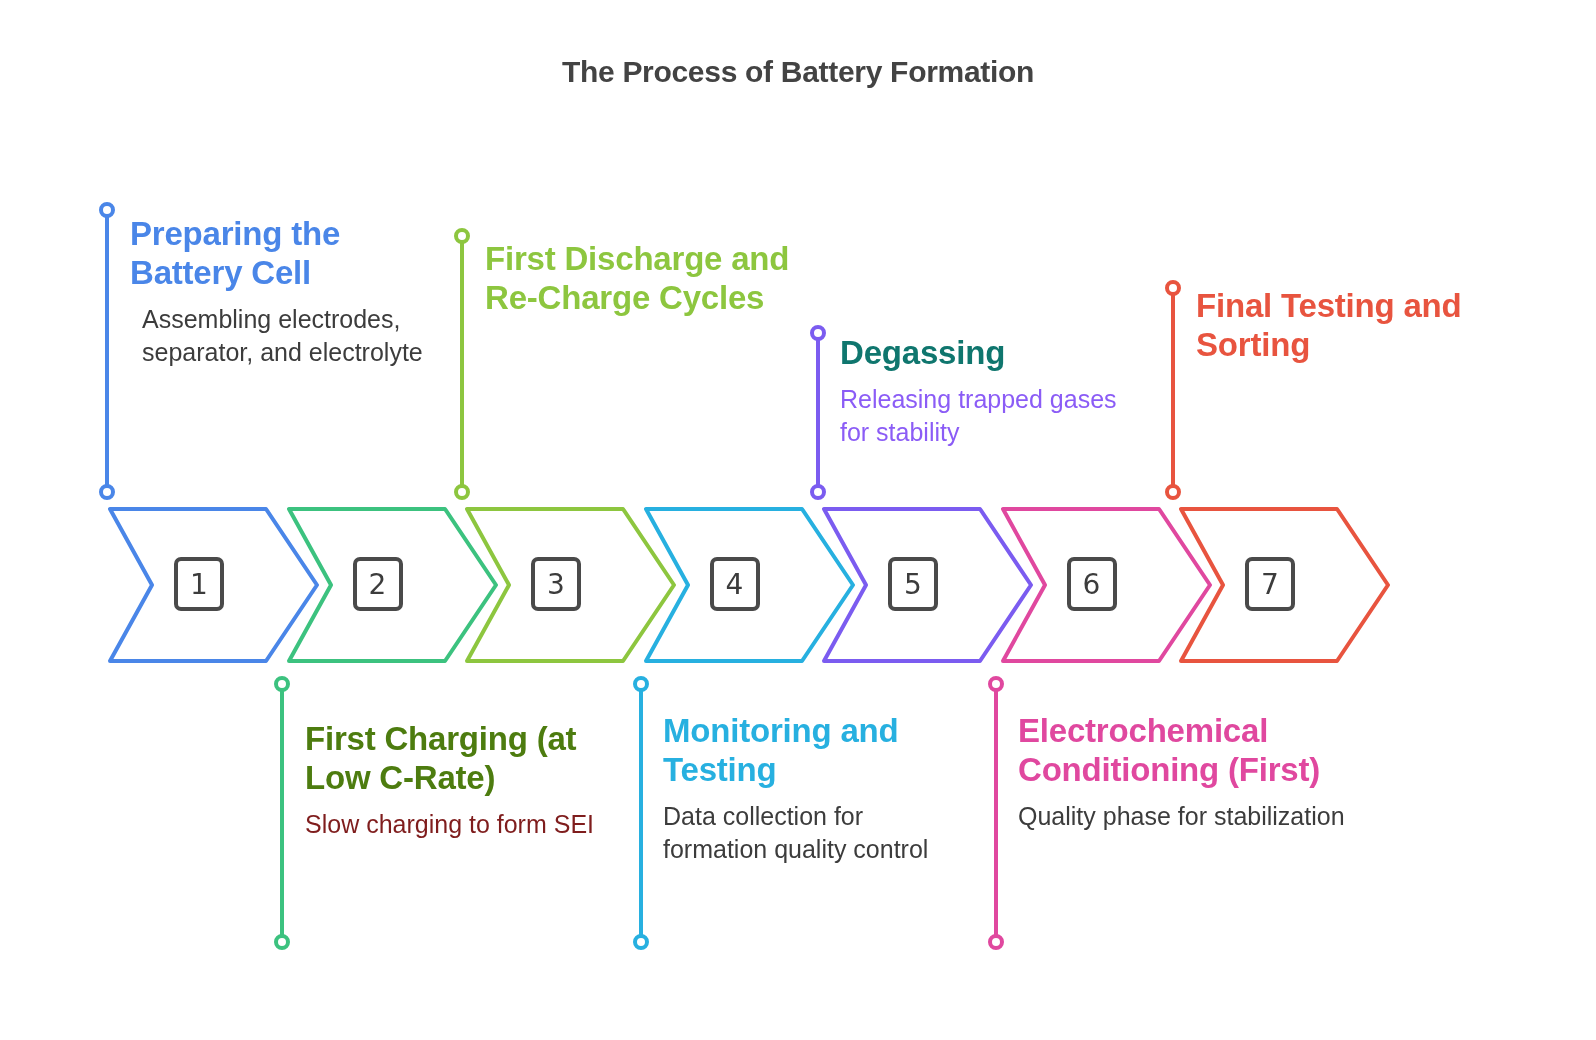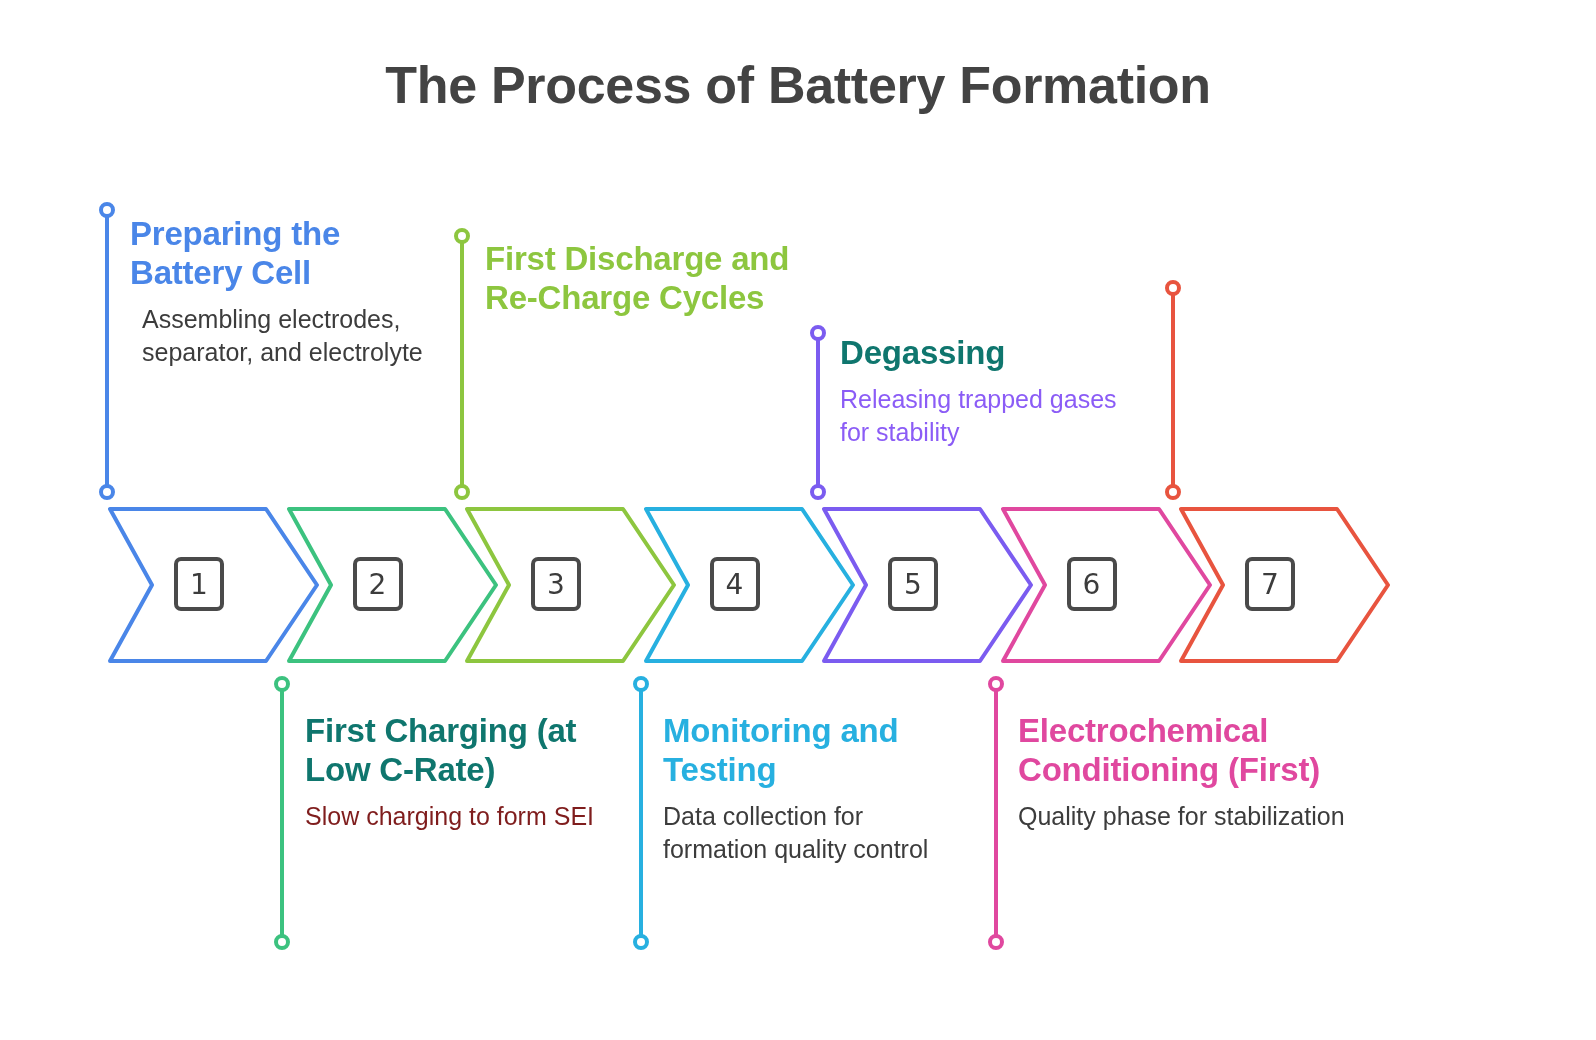--- a/index.html
+++ b/index.html
@@ -15,21 +15,21 @@
     font-family: "Liberation Sans", sans-serif;
     -webkit-font-smoothing: antialiased;
   }
 
   #page-title {
     position: absolute;
     top: 55px;
     left: 0;
     width: 1596px;
     text-align: center;
-    font-size: 52px;
+    font-size: 30px;
     font-weight: bold;
     color: #434343;
     letter-spacing: -0.3px;
   }
 
   
   #chevron-strip {
     position: absolute;
     left: 0;
     top: 505px;
@@ -197,33 +197,34 @@
       <div class="cap top"></div>
       <div class="cap bottom"></div>
     </div>
   </div>
 <div id="text-layer">
     <div class="text-block" style="left: 130px; top: 215px; width: 300px;">
       <div class="step-heading" style="color: rgb(74, 134, 232);">Preparing the Battery Cell</div>
       <div class="step-desc" style="color: rgb(60, 60, 60); margin-left: 12px;">Assembling electrodes, separator, and electrolyte</div>
     </div>
     <div class="text-block" style="left: 305px; top: 712px; width: 300px;">
-      <div class="step-heading" style="color: #0f766e;">First Charging (at Low C-Rate)</div>
+      <div class="step-heading" style="color: #4d7c0f; margin-top: 8px;">First Charging (at Low C-Rate)</div>
       <div class="step-desc" style="color: #7f1d1d;">Slow charging to form SEI</div>
     </div>
     <div class="text-block" style="left: 485px; top: 240px; width: 310px;">
       <div class="step-heading" style="color: rgb(141, 198, 63);">First Discharge and Re-Charge Cycles</div>
     </div>
     <div class="text-block" style="left: 663px; top: 712px; width: 300px;">
       <div class="step-heading" style="color: rgb(39, 176, 224);">Monitoring and Testing</div>
       <div class="step-desc" style="color: rgb(60, 60, 60);">Data collection for formation quality control</div>
     </div>
     <div class="text-block" style="left: 840px; top: 334px; width: 285px;">
       <div class="step-heading" style="color: #0f766e;">Degassing</div>
       <div class="step-desc" style="color: #8b5cf6;">Releasing trapped gases for stability</div>
     </div>
     <div class="text-block" style="left: 1018px; top: 712px; width: 330px;">
       <div class="step-heading" style="color: rgb(224, 72, 159);">Electrochemical Conditioning (First)</div>
       <div class="step-desc" style="color: rgb(60, 60, 60);">Quality phase for stabilization</div>
     </div>
     <div class="text-block" style="left: 1196px; top: 287px; width: 280px;">
+      <div class="step-heading" style="color: rgb(232, 84, 63);">Final Testing and Sorting</div>
     </div>
   </div>
 
 </body></html>

